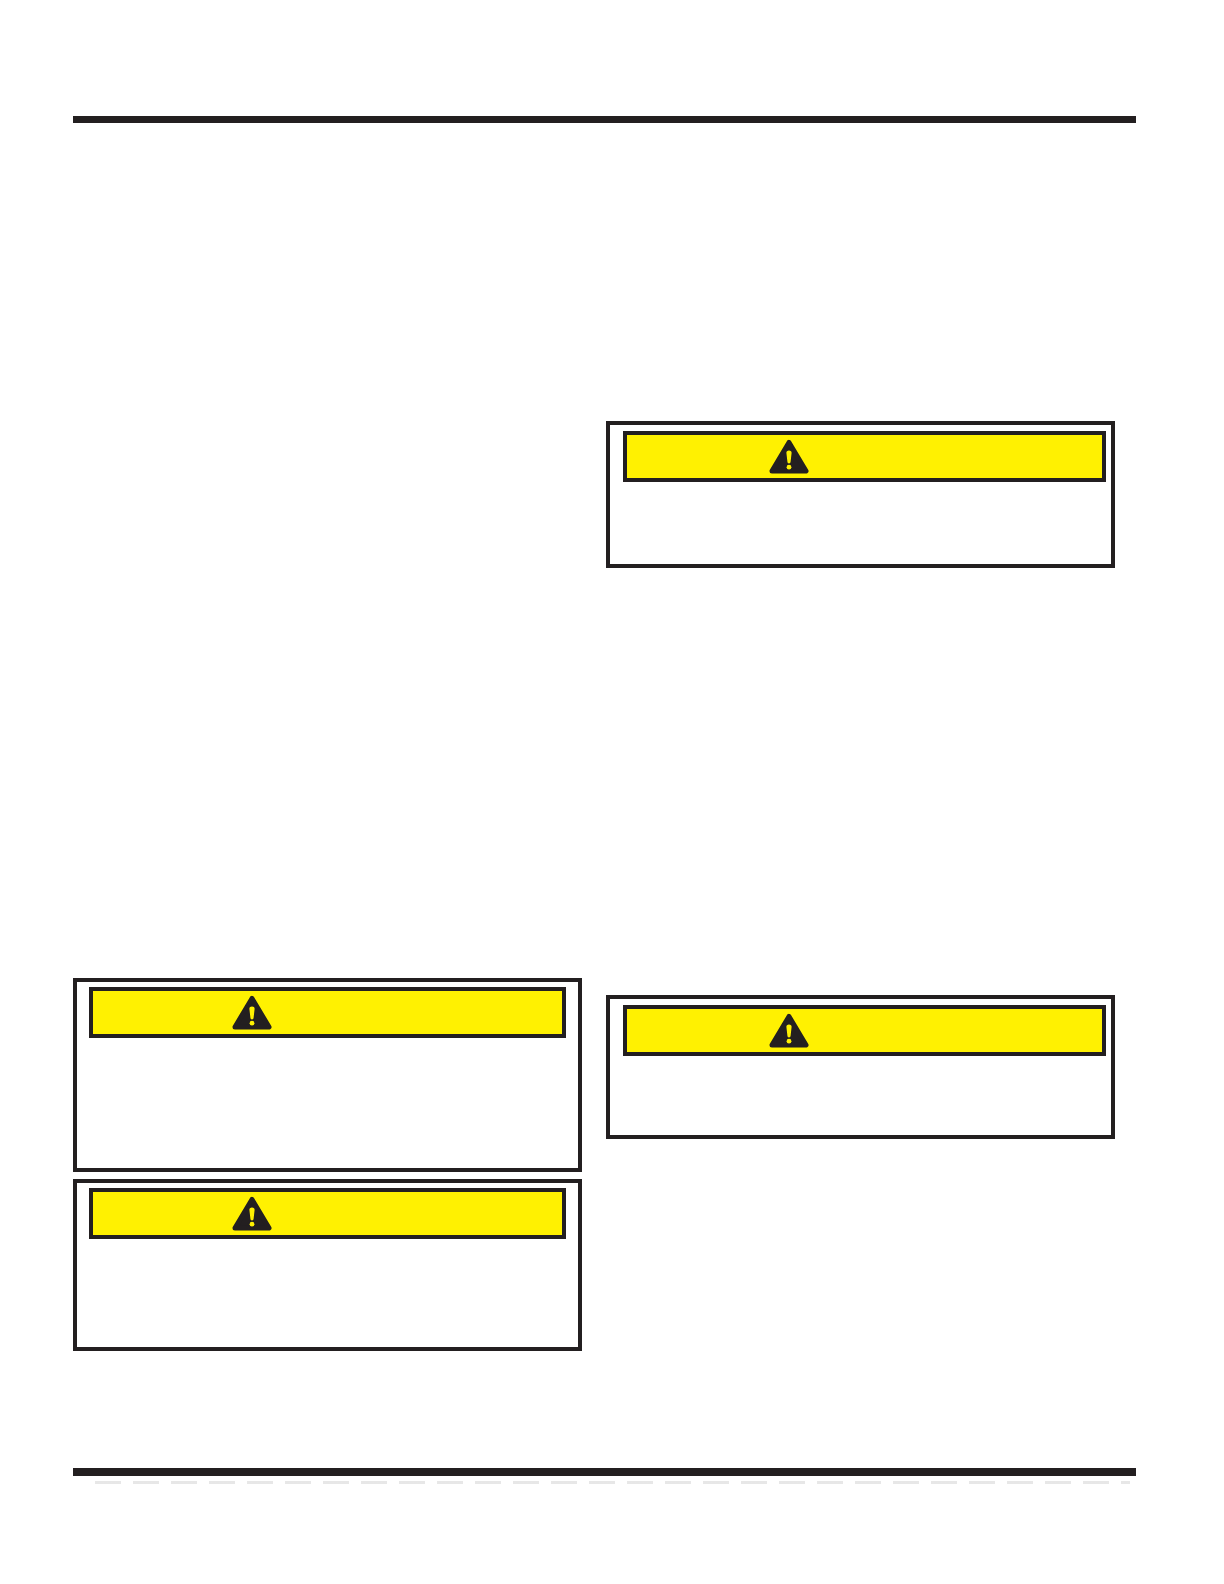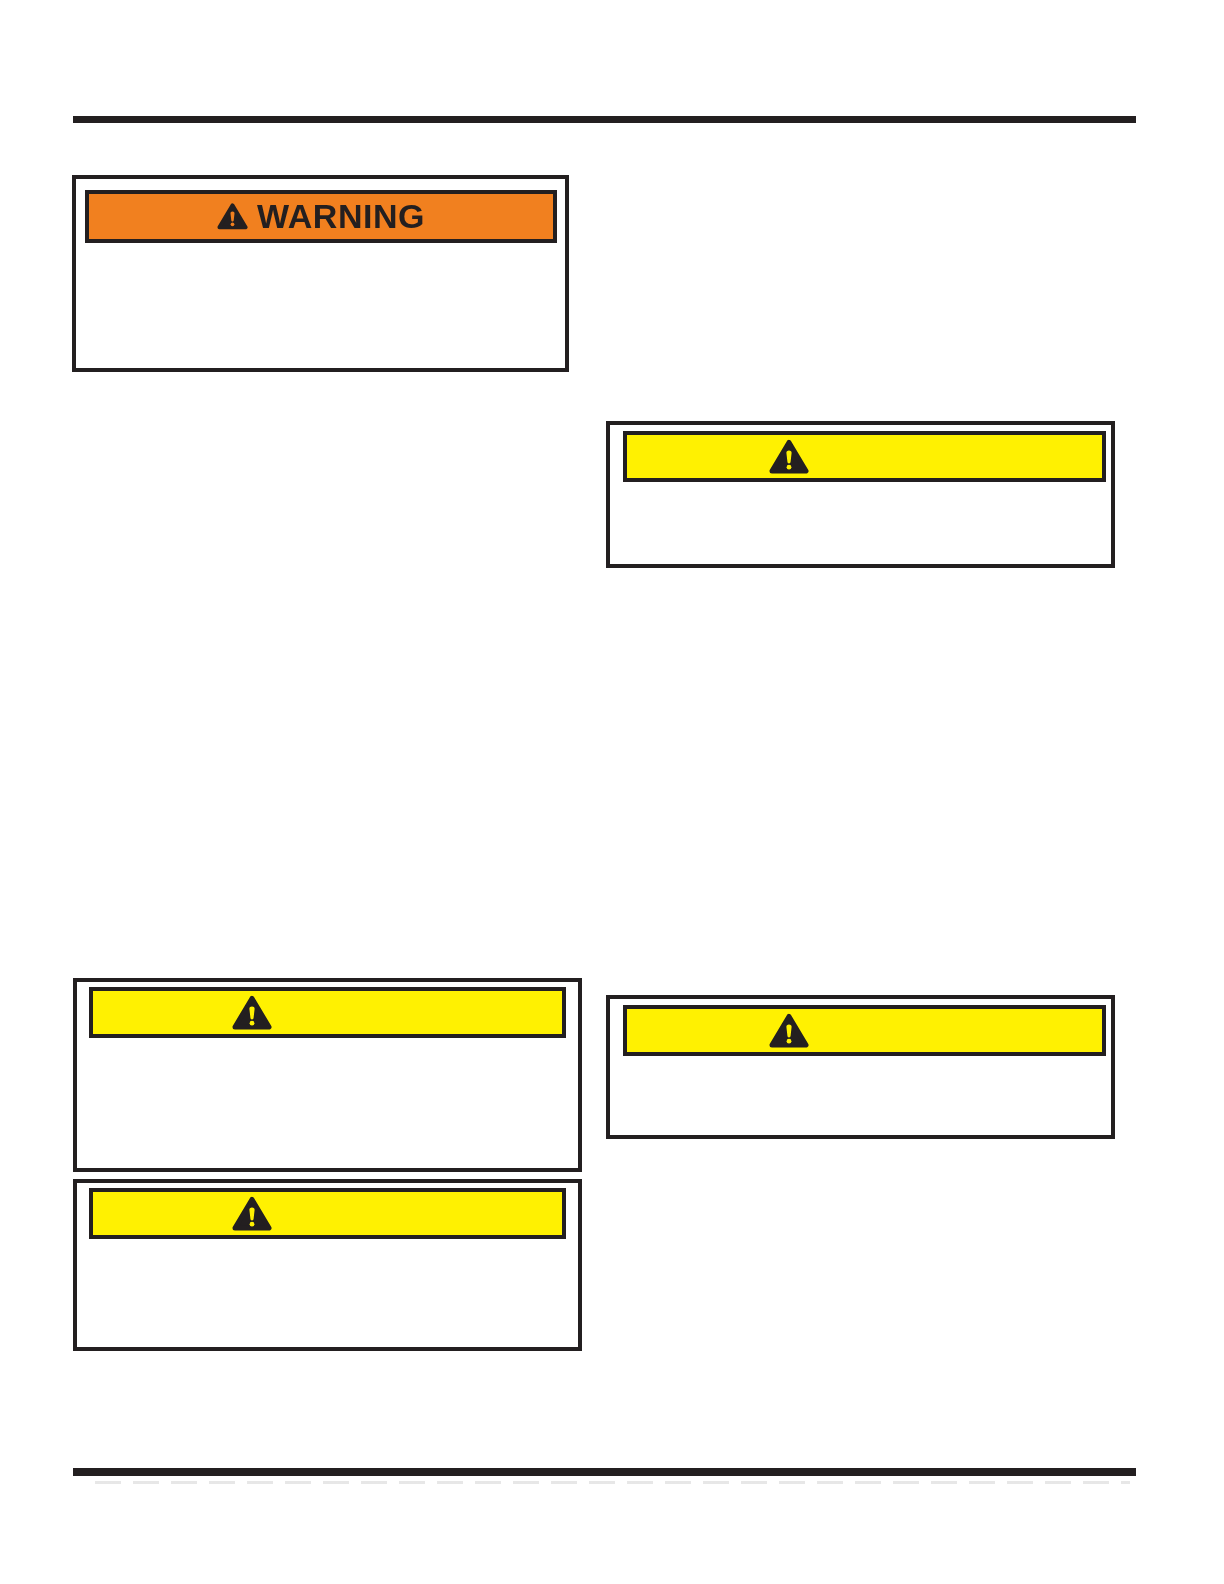--- a/index.html
+++ b/index.html
@@ -77,30 +77,20 @@
   .cut-orange { fill: var(--warning-orange, #f1801f); }
   .cut-yellow { fill: var(--caution-yellow, #fff101); }
 </style>
 </head>
 <body>
 
 <div class="page">
 
   <div class="rule rule-top"></div>
 
-  <div class="alert-box box-warning">
-    <div class="header-bar header-warning">
-      <svg class="tri-svg" width="31" height="27" viewBox="0 0 40 35" aria-hidden="true">
-        <path class="tri-fill" d="M20 3 L37 31.5 L3 31.5 Z" stroke-width="5"></path>
-        <path class="cut-orange" d="M20 11 C21.7 11 22.8 12 22.6 13.6 L21.6 22.3 C21.5 23.4 20.8 24 20 24 C19.2 24 18.5 23.4 18.4 22.3 L17.4 13.6 C17.2 12 18.3 11 20 11 Z"></path>
-        <circle class="cut-orange" cx="20" cy="27.7" r="2.4"></circle>
-      </svg>
-      <span class="warning-label">WARNING</span>
-    </div>
-  </div>
 
   <div class="alert-box box-caution-tr">
     <div class="header-bar header-caution header-caution-right">
       <svg class="tri-svg tri-left" width="40" height="35" viewBox="0 0 40 35" aria-hidden="true">
         <path class="tri-fill" d="M20 3 L37 31.5 L3 31.5 Z" stroke-width="5"></path>
         <path class="cut-yellow" d="M20 11 C21.7 11 22.8 12 22.6 13.6 L21.6 22.3 C21.5 23.4 20.8 24 20 24 C19.2 24 18.5 23.4 18.4 22.3 L17.4 13.6 C17.2 12 18.3 11 20 11 Z"></path>
         <circle class="cut-yellow" cx="20" cy="27.7" r="2.4"></circle>
       </svg>
     </div>
   </div>

